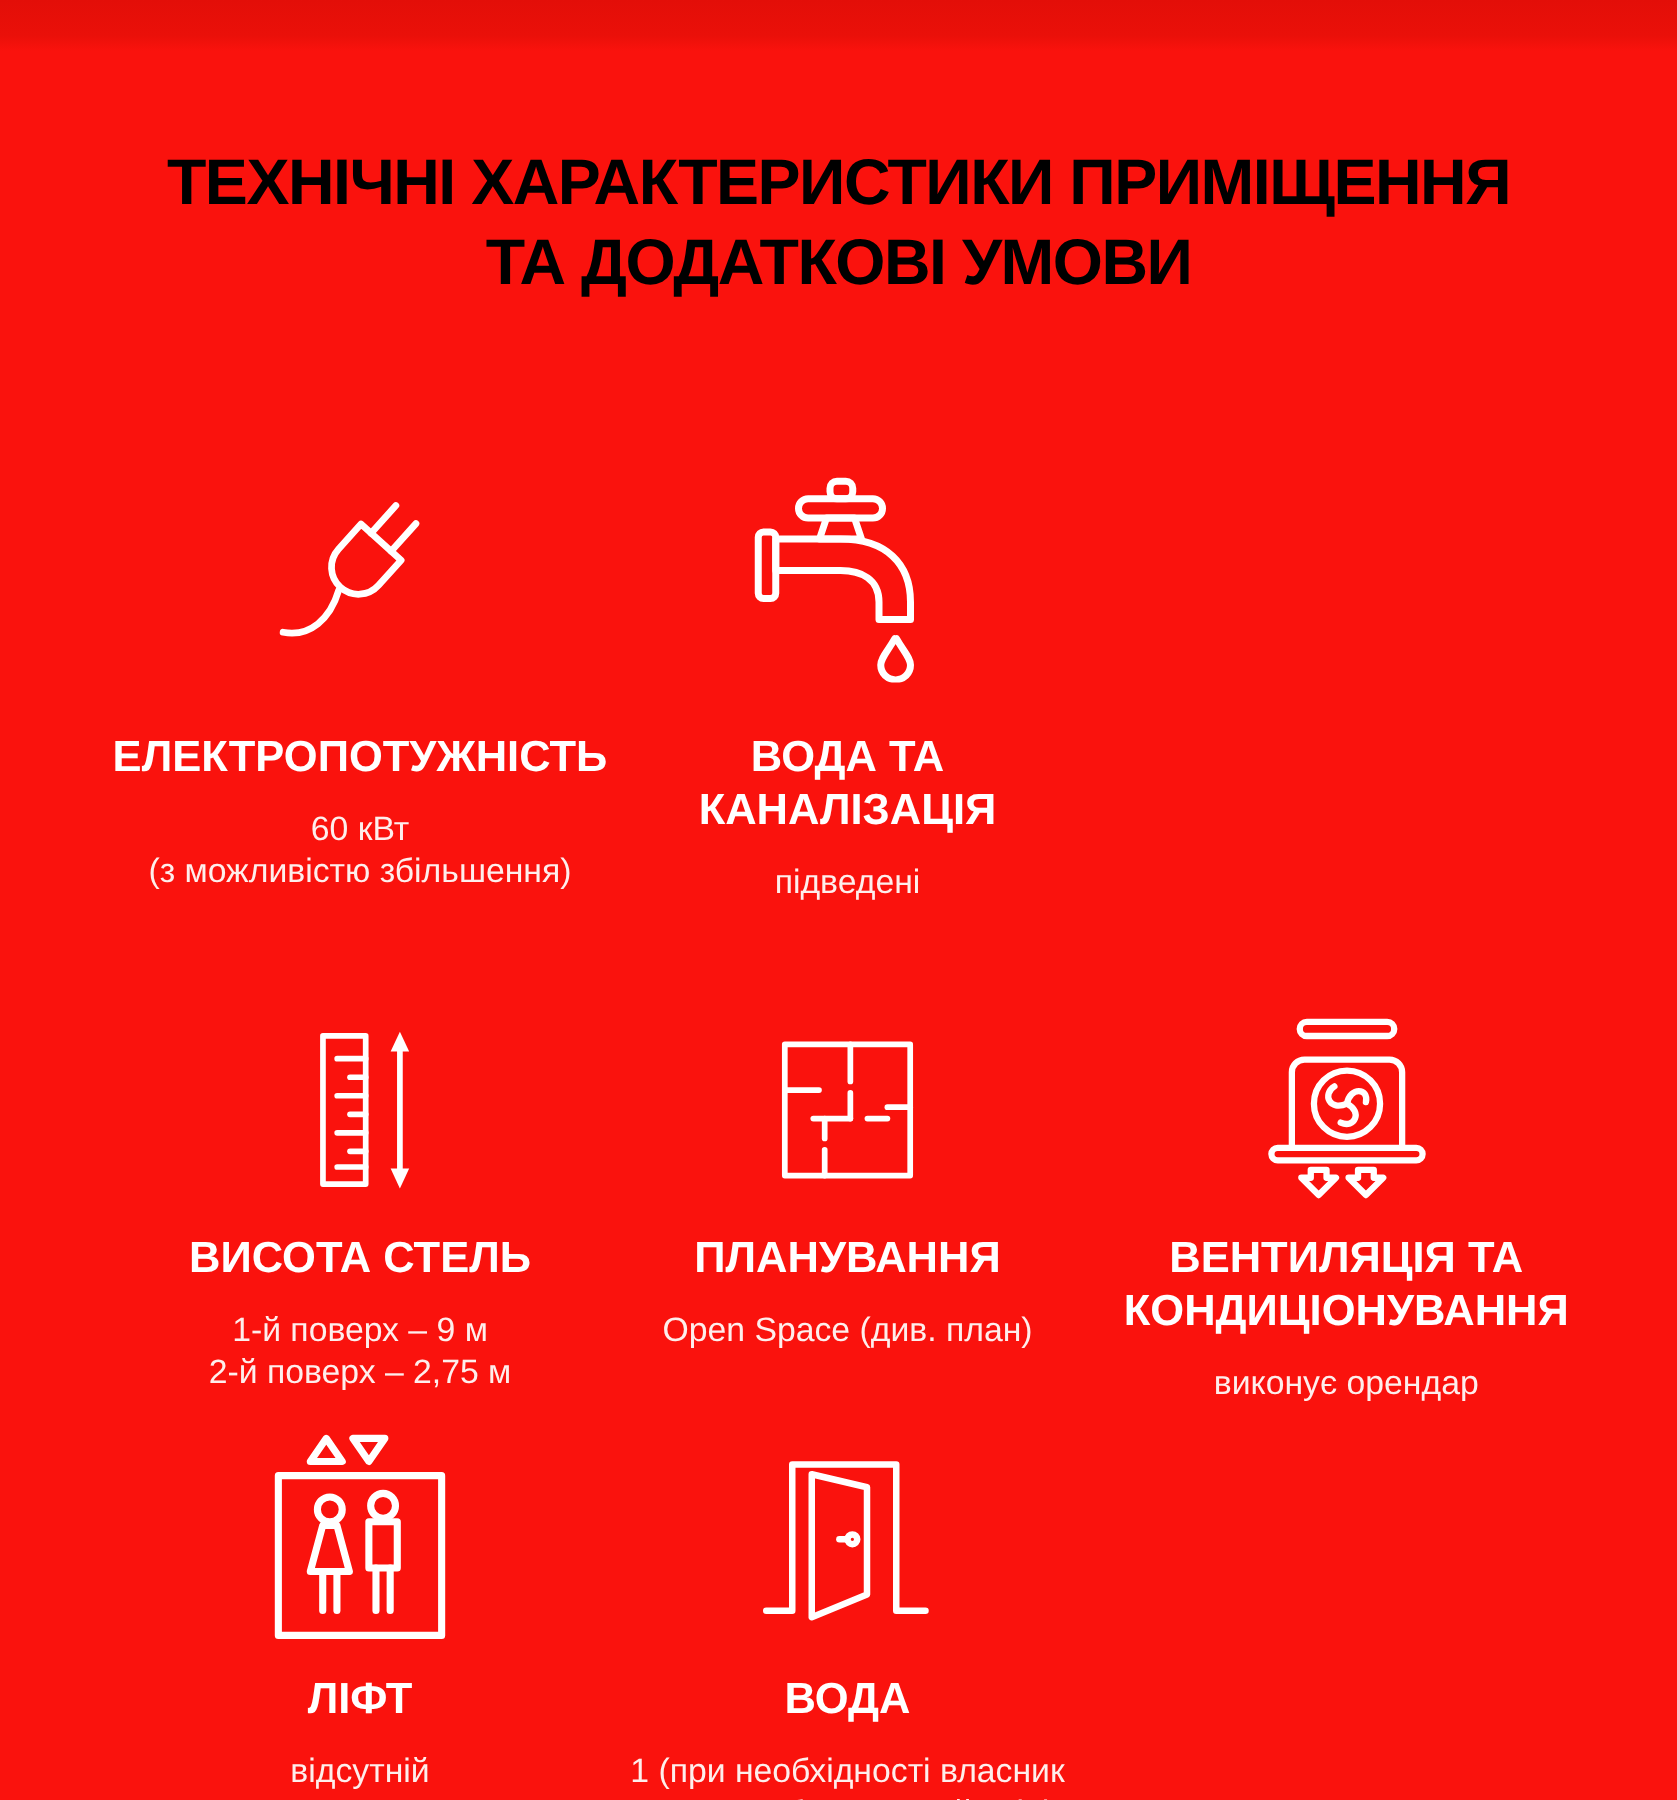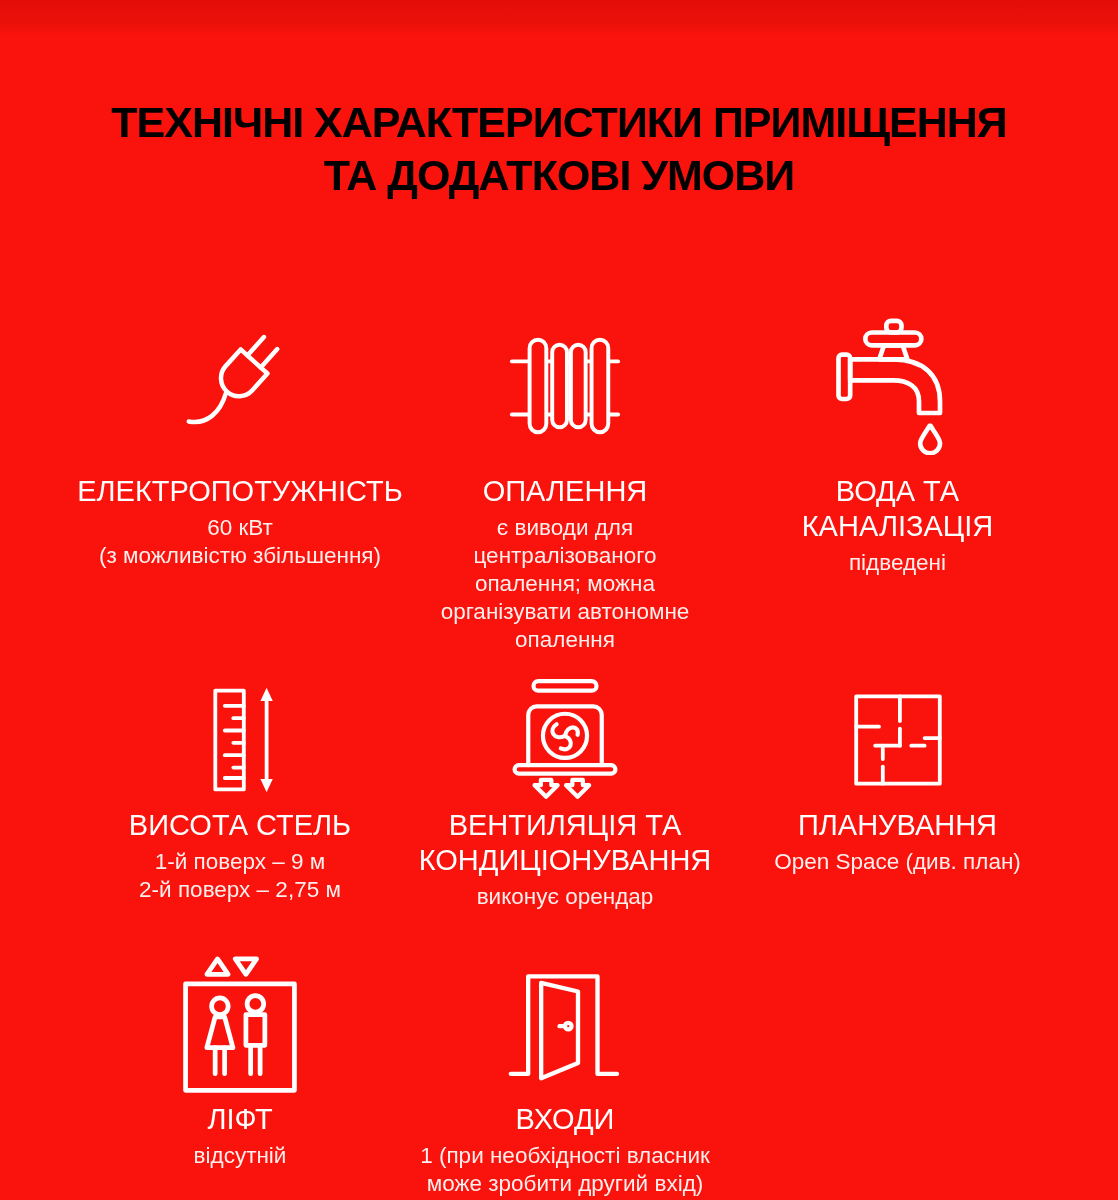--- a/index.html
+++ b/index.html
@@ -24,25 +24,25 @@
   }
   .row1{top:296px;}
   .row2{top:672px;}
   .row3{top:946px;}
   .cell{display:flex;flex-direction:column;align-items:center;text-align:center;}
   .icon-slot{display:flex;align-items:center;justify-content:center;}
   .row1 .icon-slot{height:178px;}
   .row2 .icon-slot{height:136px;}
   .row3 .icon-slot{height:156px;}
   .heading{
-    font-size:29px;font-weight:400;line-height:35px;
+    margin-top:14px;font-size:29px;font-weight:700;line-height:35px;
     white-space:pre-line;width:max-content;color:#ffffff;text-align:center;
   }
   .detail{
-    margin-top:5px;font-size:22.5px;line-height:28px;
+    margin-top:16px;font-size:22.5px;line-height:28px;
     white-space:pre-line;width:max-content;color:#feeeec;
   }
   svg{display:block;}
   .stroke{fill:none;stroke:#ffffff;stroke-width:4;stroke-linecap:round;stroke-linejoin:round;}
 </style>
 </head>
 <body>
 
 <div class="top-band"></div>
 
@@ -62,42 +62,20 @@
           </g>
           <path d="M47 67 C42 84 30 95 14 92"></path>
         </g>
       </svg>
     </div>
     <div class="heading">ЕЛЕКТРОПОТУЖНІСТЬ</div>
     <div class="detail">60 кВт
 (з можливістю збільшення)</div>
   </div>
 
-  <div class="cell">
-    <div class="icon-slot">
-      <svg viewBox="0 0 120 120" width="118" height="118">
-        <g class="stroke">
-          <line x1="6" y1="36" x2="114" y2="36"></line>
-          <line x1="6" y1="90" x2="114" y2="90"></line>
-        </g>
-        <g stroke="#ffffff" stroke-width="4" fill="#fa120d">
-          <rect x="24" y="14" width="17" height="94" rx="8.5"></rect>
-          <rect x="47" y="19" width="15" height="84" rx="7.5"></rect>
-          <rect x="66" y="19" width="15" height="84" rx="7.5"></rect>
-          <rect x="87" y="14" width="17" height="94" rx="8.5"></rect>
-        </g>
-      </svg>
-    </div>
-    <div class="heading">ОПАЛЕННЯ</div>
-    <div class="detail">є виводи для
-централізованого
-опалення; можна
-організувати автономне
-опалення</div>
-  </div>
 
   <div class="cell">
     <div class="icon-slot">
       <svg viewBox="0 0 120 120" width="140" height="140">
         <g class="stroke">
           <rect x="32" y="15" width="48" height="11" rx="5.5"></rect>
           <rect x="50" y="5" width="13" height="10" rx="4"></rect>
           <path d="M48 26 L64 26 L68 38 L44 38 Z"></path>
           <rect x="9" y="34" width="10" height="38" rx="3"></rect>
           <path d="M19 38 H56 C82 38 96 52 96 74 V84 H78 V74 C78 61 68 56 56 56 H19 Z"></path>
@@ -129,41 +107,20 @@
         </g>
         <g fill="#ffffff">
           <polygon points="88,5 81.5,19 94.5,19"></polygon>
           <polygon points="88,115 81.5,101 94.5,101"></polygon>
         </g>
       </svg>
     </div>
     <div class="heading">ВИСОТА СТЕЛЬ</div>
     <div class="detail">1-й поверх – 9 м
 2-й поверх – 2,75 м</div>
-  </div>
-
-  <div class="cell">
-    <div class="icon-slot">
-      <svg viewBox="0 0 120 120" width="126" height="126">
-        <g class="stroke">
-          <rect x="30" y="4" width="60" height="9" rx="4.5"></rect>
-          <path d="M25 84 V36 a8 8 0 0 1 8 -8 h54 a8 8 0 0 1 8 8 v48"></path>
-          <rect x="12" y="84" width="96" height="8" rx="4"></rect>
-          <circle cx="60" cy="56" r="21"></circle>
-          <path d="M60 56 c2 -11 14 -10 12 -1"></path>
-          <path d="M60 56 c10 5 5 16 -4 12"></path>
-          <path d="M60 56 c-11 5 -16 -6 -8 -11"></path>
-          <path d="M37 98 v5 h-6 l11 11 11 -11 h-6 v-5 z"></path>
-          <path d="M67 98 v5 h-6 l11 11 11 -11 h-6 v-5 z"></path>
-        </g>
-      </svg>
-    </div>
-    <div class="heading">ВЕНТИЛЯЦІЯ ТА
-КОНДИЦІОНУВАННЯ</div>
-    <div class="detail">виконує орендар</div>
   </div>
 
   <div class="cell">
     <div class="icon-slot">
       <svg viewBox="0 0 120 120" width="114" height="114">
         <g class="stroke" stroke-linecap="butt">
           <rect x="16" y="14" width="88" height="92"></rect>
           <line x1="62" y1="14" x2="62" y2="40"></line>
           <line x1="62" y1="48" x2="62" y2="66"></line>
           <line x1="16" y1="46" x2="40" y2="46"></line>
@@ -171,20 +128,41 @@
           <line x1="74" y1="66" x2="88" y2="66"></line>
           <line x1="88" y1="58" x2="104" y2="58"></line>
           <line x1="44" y1="66" x2="44" y2="80"></line>
           <line x1="44" y1="88" x2="44" y2="106"></line>
         </g>
       </svg>
     </div>
     <div class="heading">ПЛАНУВАННЯ</div>
     <div class="detail">Open Space (див. план)</div>
   </div>
+
+  <div class="cell">
+    <div class="icon-slot">
+      <svg viewBox="0 0 120 120" width="126" height="126">
+        <g class="stroke">
+          <rect x="30" y="4" width="60" height="9" rx="4.5"></rect>
+          <path d="M25 84 V36 a8 8 0 0 1 8 -8 h54 a8 8 0 0 1 8 8 v48"></path>
+          <rect x="12" y="84" width="96" height="8" rx="4"></rect>
+          <circle cx="60" cy="56" r="21"></circle>
+          <path d="M60 56 c2 -11 14 -10 12 -1"></path>
+          <path d="M60 56 c10 5 5 16 -4 12"></path>
+          <path d="M60 56 c-11 5 -16 -6 -8 -11"></path>
+          <path d="M37 98 v5 h-6 l11 11 11 -11 h-6 v-5 z"></path>
+          <path d="M67 98 v5 h-6 l11 11 11 -11 h-6 v-5 z"></path>
+        </g>
+      </svg>
+    </div>
+    <div class="heading">ВЕНТИЛЯЦІЯ ТА
+КОНДИЦІОНУВАННЯ</div>
+    <div class="detail">виконує орендар</div>
+  </div>
 </div>
 
 <div class="row row3">
 
   <div class="cell">
     <div class="icon-slot">
       <svg viewBox="0 0 120 120" width="142" height="142">
         <g class="stroke">
           <polygon points="32,18 41,5 50,18"></polygon>
           <polygon points="56,5 74,5 65,18"></polygon>
@@ -208,19 +186,19 @@
     <div class="icon-slot">
       <svg viewBox="0 0 120 120" width="130" height="130">
         <g class="stroke">
           <path d="M10 106 H26 V16 H90 V106 H108"></path>
           <polygon points="38,22 72,30 72,96 38,110"></polygon>
           <circle cx="63" cy="62" r="3"></circle>
           <line x1="55" y1="62" x2="59" y2="62"></line>
         </g>
       </svg>
     </div>
-    <div class="heading">ВХОДИ</div>
+    <div class="heading">ВОДА</div>
     <div class="detail">1 (при необхідності власник
 може зробити другий вхід)</div>
   </div>
 
   <div class="cell"></div>
 </div>
 
 </body></html>

